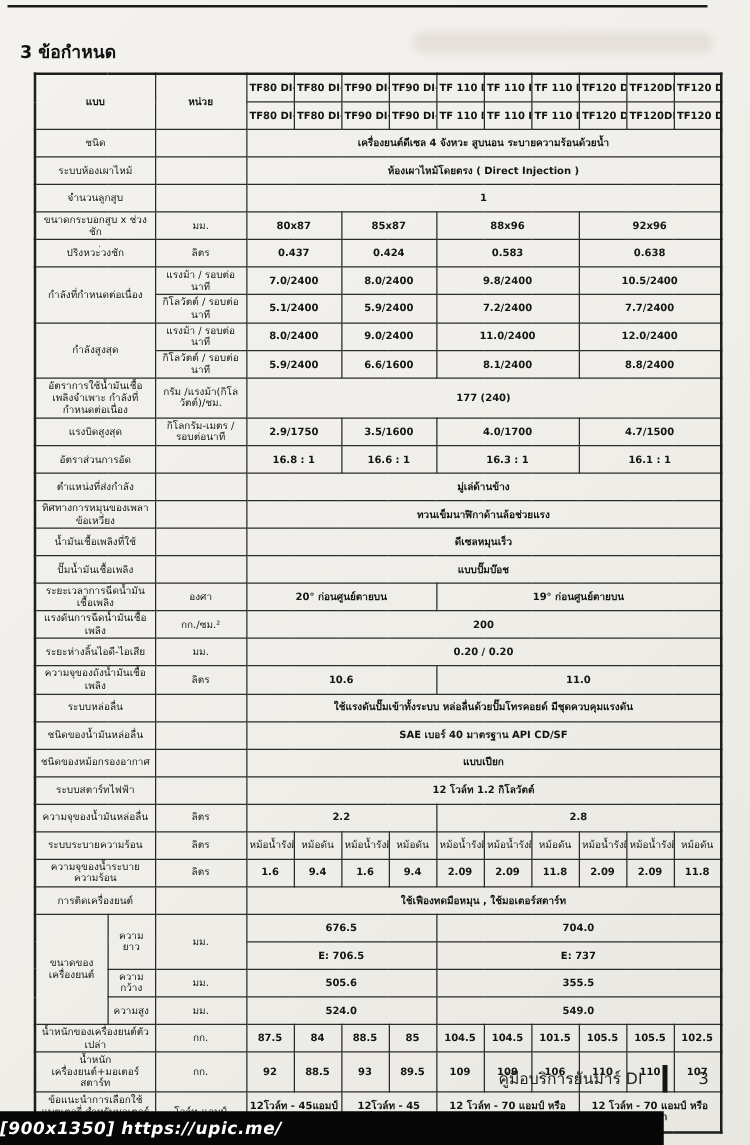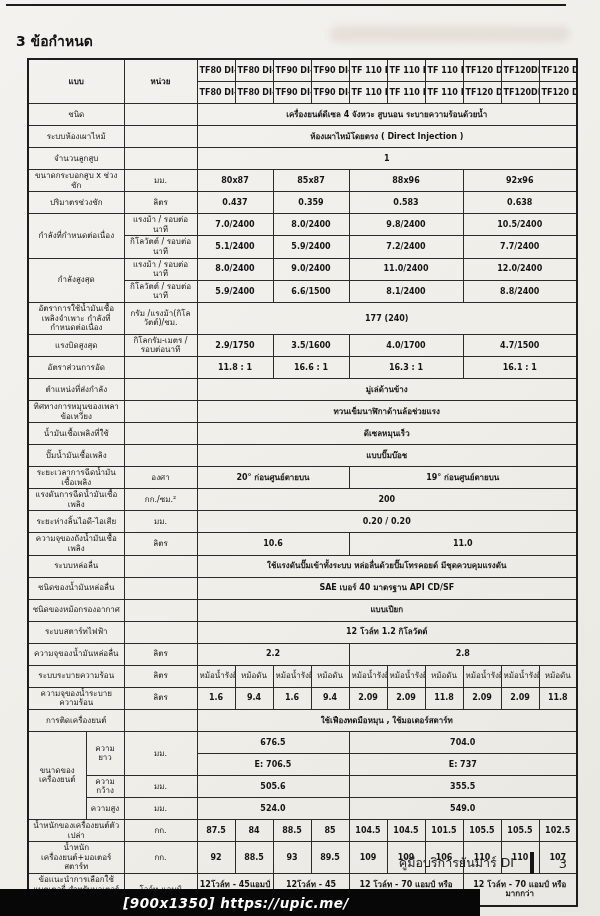--- a/index.html
+++ b/index.html
@@ -47,23 +47,23 @@
   td.k-v{font-size:8px;font-weight:bold;}
   td.k-s{font-size:5.8px;white-space:nowrap;padding:0;}
   .footer{
     position:absolute;top:851px;left:0;width:576px;height:24px;
     display:flex;justify-content:flex-end;align-items:center;gap:16px;
   }
   .footer-label{font-size:12.5px;color:#222;}
   .footer-bar{width:4px;height:22px;background:#151515;}
   .footer-page{font-size:13px;color:#222;width:26px;text-align:center;}
   .watermark-strip{
-    position:absolute;bottom:0;left:0;width:480px;height:27px;
+    position:absolute;bottom:0;left:0;width:531px;height:27px;
     background:#070707;
-    display:flex;align-items:center;justify-content:center;
+    display:flex;align-items:center;justify-content:flex-start;
   }
   .watermark-text{
     color:#fff;font-weight:bold;font-size:13.5px;letter-spacing:0.5px;
     padding-right:8px;font-style:italic;
   }
 </style>
 </head>
 <body>
 
 <div class="sheet">
@@ -133,24 +133,24 @@
           </tr>
           <tr>
             <td colspan="2" class="k-l">ขนาดกระบอกสูบ x ช่วงชัก</td>
             <td class="k-u">มม.</td>
             <td colspan="2" class="k-v">80x87</td>
             <td colspan="2" class="k-v">85x87</td>
             <td colspan="3" class="k-v">88x96</td>
             <td colspan="3" class="k-v">92x96</td>
           </tr>
           <tr>
-            <td colspan="2" class="k-l">ปริมาตรช่วงชัก</td>
+            <td colspan="2" class="k-l">ปริงหวะ่วงชัก</td>
             <td class="k-u">ลิตร</td>
             <td colspan="2" class="k-v">0.437</td>
-            <td colspan="2" class="k-v">0.359</td>
+            <td colspan="2" class="k-v">0.424</td>
             <td colspan="3" class="k-v">0.583</td>
             <td colspan="3" class="k-v">0.638</td>
           </tr>
           <tr>
             <td colspan="2" rowspan="2" class="k-l">กำลังที่กำหนดต่อเนื่อง</td>
             <td class="k-u">แรงม้า / รอบต่อนาที</td>
             <td colspan="2" class="k-v">7.0/2400</td>
             <td colspan="2" class="k-v">8.0/2400</td>
             <td colspan="3" class="k-v">9.8/2400</td>
             <td colspan="3" class="k-v">10.5/2400</td>
@@ -166,41 +166,41 @@
             <td colspan="2" rowspan="2" class="k-l">กำลังสูงสุด</td>
             <td class="k-u">แรงม้า / รอบต่อนาที</td>
             <td colspan="2" class="k-v">8.0/2400</td>
             <td colspan="2" class="k-v">9.0/2400</td>
             <td colspan="3" class="k-v">11.0/2400</td>
             <td colspan="3" class="k-v">12.0/2400</td>
           </tr>
           <tr>
             <td class="k-u">กิโลวัตต์ / รอบต่อนาที</td>
             <td colspan="2" class="k-v">5.9/2400</td>
-            <td colspan="2" class="k-v">6.6/1500</td>
+            <td colspan="2" class="k-v">6.6/1600</td>
             <td colspan="3" class="k-v">8.1/2400</td>
             <td colspan="3" class="k-v">8.8/2400</td>
           </tr>
           <tr>
             <td colspan="2" class="k-l">อัตราการใช้น้ำมันเชื้อเพลิงจำเพาะ กำลังที่กำหนดต่อเนื่อง</td>
             <td class="k-u">กรัม /แรงม้า(กิโลวัตต์)/ชม.</td>
             <td colspan="10" class="k-v">177 (240)</td>
           </tr>
           <tr>
             <td colspan="2" class="k-l">แรงบิดสูงสุด</td>
             <td class="k-u">กิโลกรัม-เมตร / รอบต่อนาที</td>
             <td colspan="2" class="k-v">2.9/1750</td>
             <td colspan="2" class="k-v">3.5/1600</td>
             <td colspan="3" class="k-v">4.0/1700</td>
             <td colspan="3" class="k-v">4.7/1500</td>
           </tr>
           <tr>
             <td colspan="2" class="k-l">อัตราส่วนการอัด</td>
             <td class="k-u"></td>
-            <td colspan="2" class="k-v">11.8 : 1</td>
+            <td colspan="2" class="k-v">16.8 : 1</td>
             <td colspan="2" class="k-v">16.6 : 1</td>
             <td colspan="3" class="k-v">16.3 : 1</td>
             <td colspan="3" class="k-v">16.1 : 1</td>
           </tr>
           <tr>
             <td colspan="2" class="k-l">ตำแหน่งที่ส่งกำลัง</td>
             <td class="k-u"></td>
             <td colspan="10" class="k-v">มู่เล่ด้านข้าง</td>
           </tr>
           <tr>

